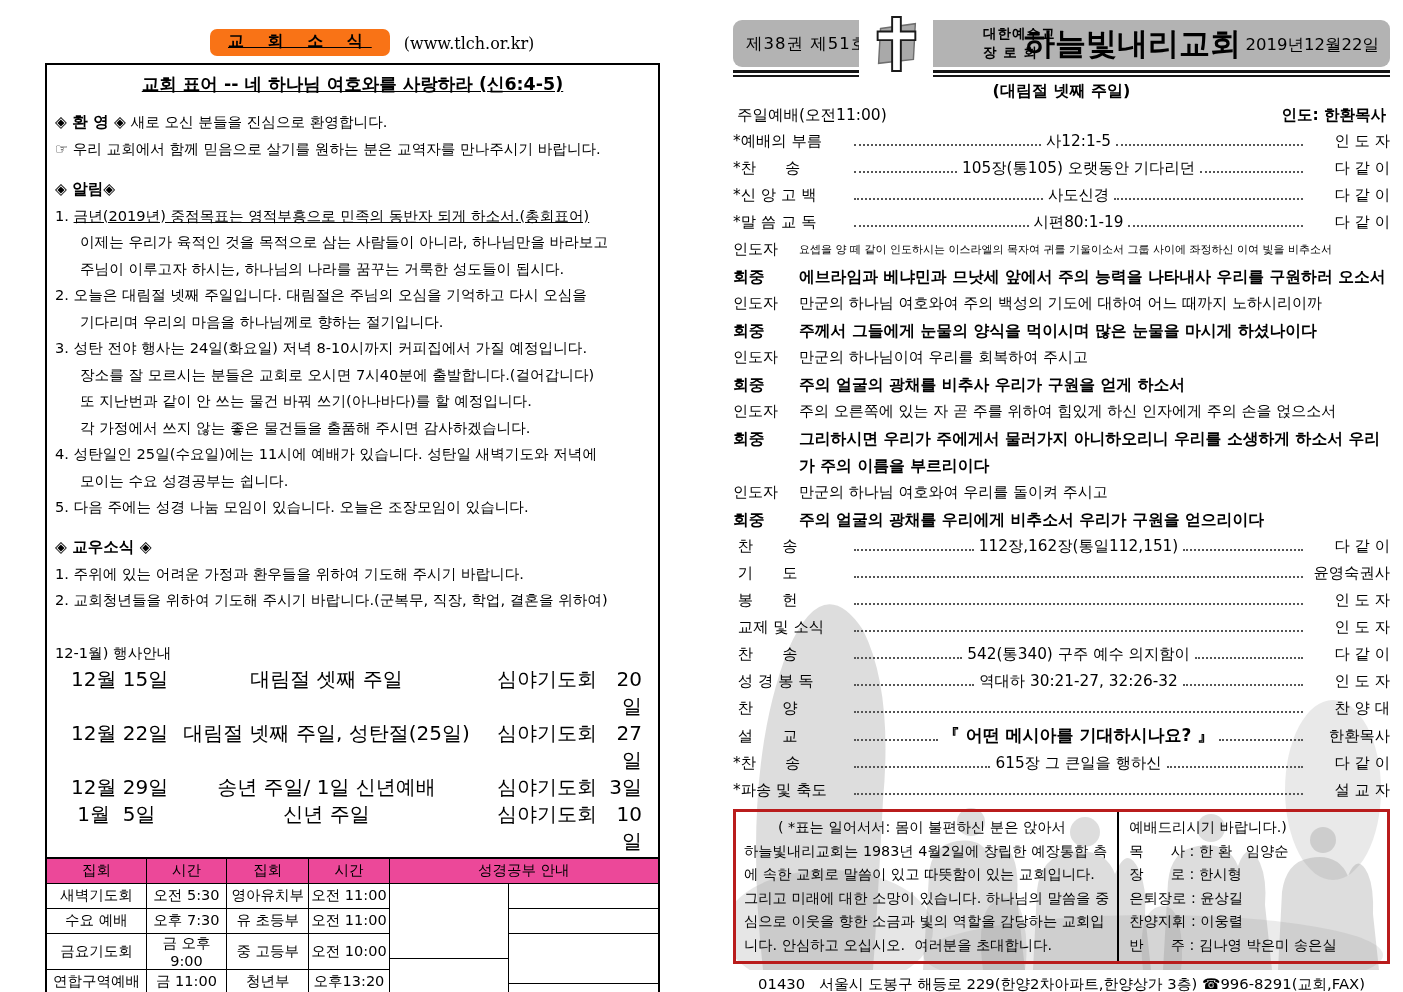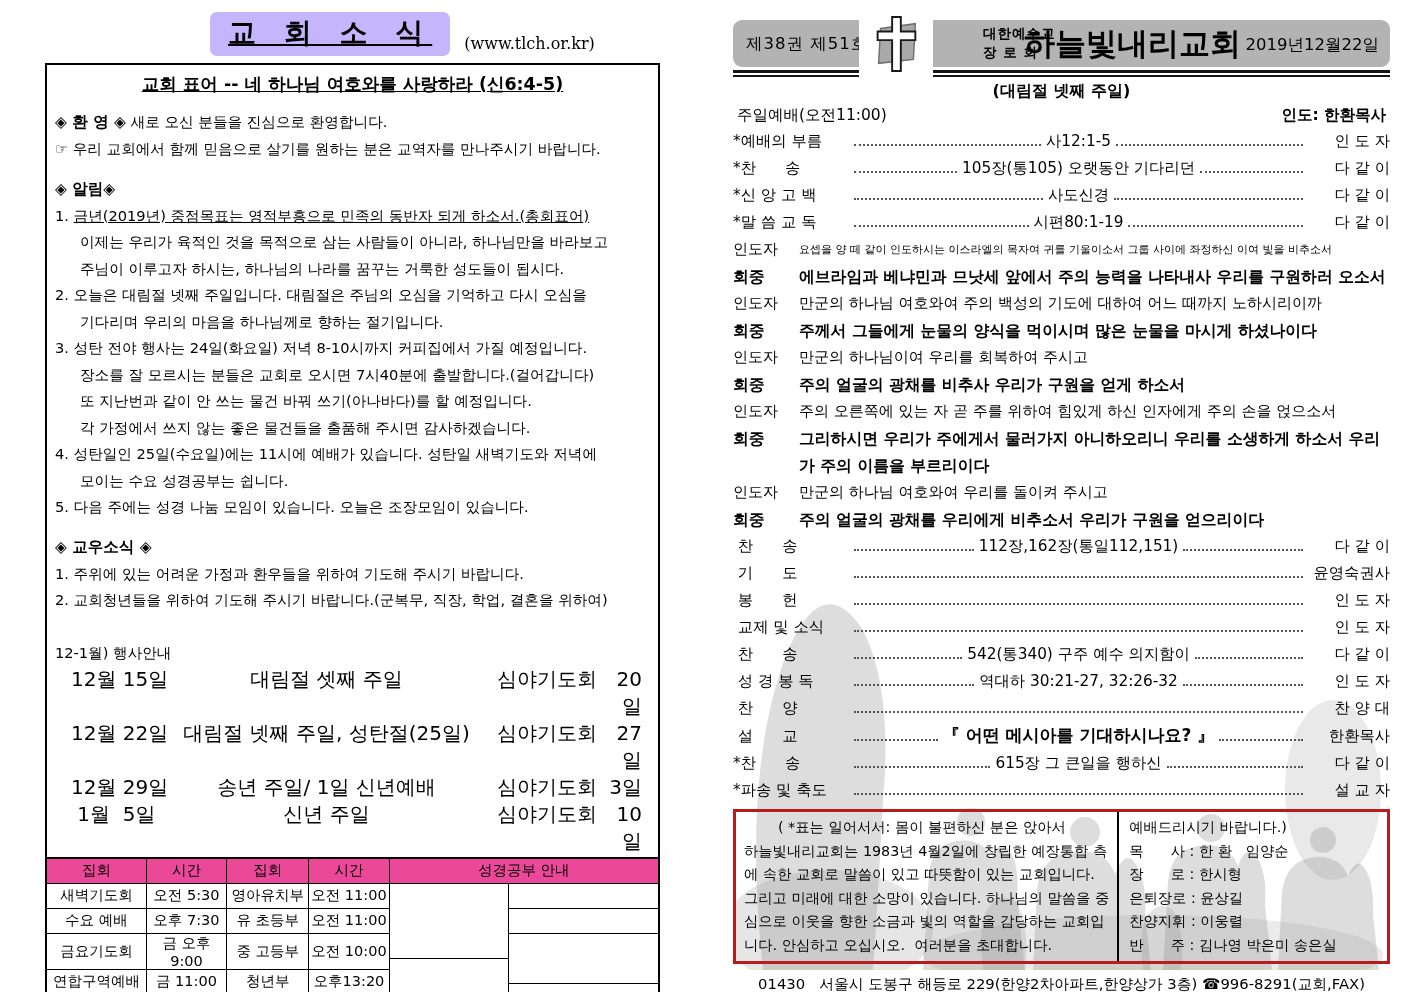--- a/index.html
+++ b/index.html
@@ -7,22 +7,22 @@
   body {
     width:1403px; height:992px; position:relative; overflow:hidden;
     background:#ffffff; color:#000;
     font-family:"DejaVu Sans", sans-serif;
   }
 
   
   .left-page { position:absolute; left:45px; top:16px; width:615px; }
   .lp-title-row { display:flex; align-items:flex-end; gap:14px; margin-left:165px; margin-bottom:7px; height:40px; }
   .lp-title-box {
-    background:#c4b5fd; border-radius:7px; padding:2px 18px 4px;
-    font-size:28px; font-weight:bold; letter-spacing:9px; text-decoration:underline;
+    background:#f97316; border-radius:7px; padding:2px 18px 4px;
+    font-size:16px; font-weight:bold; letter-spacing:9px; text-decoration:underline;
   }
   .lp-url { font-family:"DejaVu Serif", serif; font-size:16px; padding-bottom:3px; white-space:pre;margin-top:36px; }
 
   .lp-box { border:2px solid #000; padding:4px 8px 2px; }
   .lp-slogan { text-align:center; font-weight:bold; font-size:17.5px; line-height:30px; text-decoration:underline; margin-bottom:10px; }
 
   .lp-line  { font-size:14.6px; line-height:26.5px; white-space:nowrap; }
   .lp-heading { font-weight:bold; font-size:15.5px; line-height:27px; }
   .indent { padding-left:25px; }
   .u { text-decoration:underline; }

